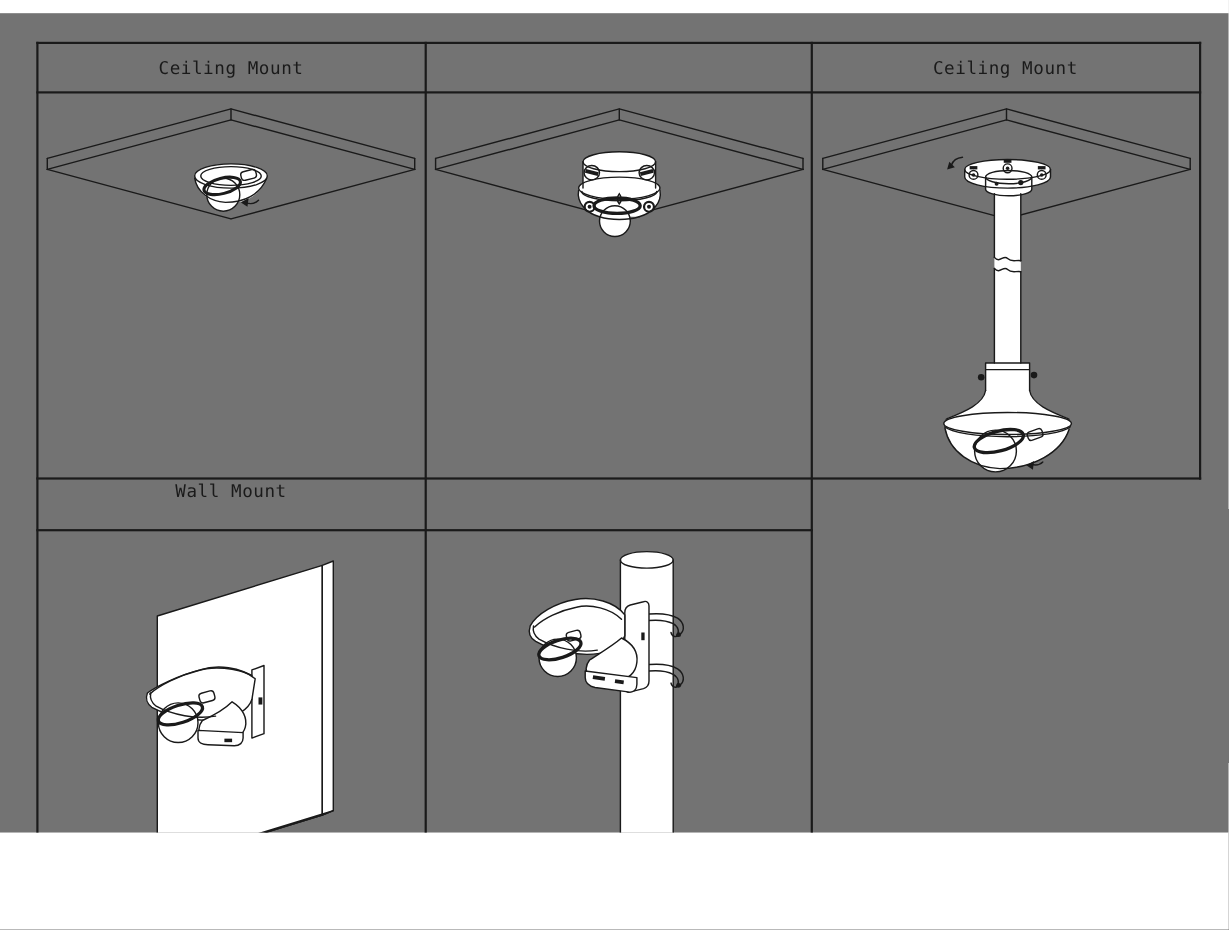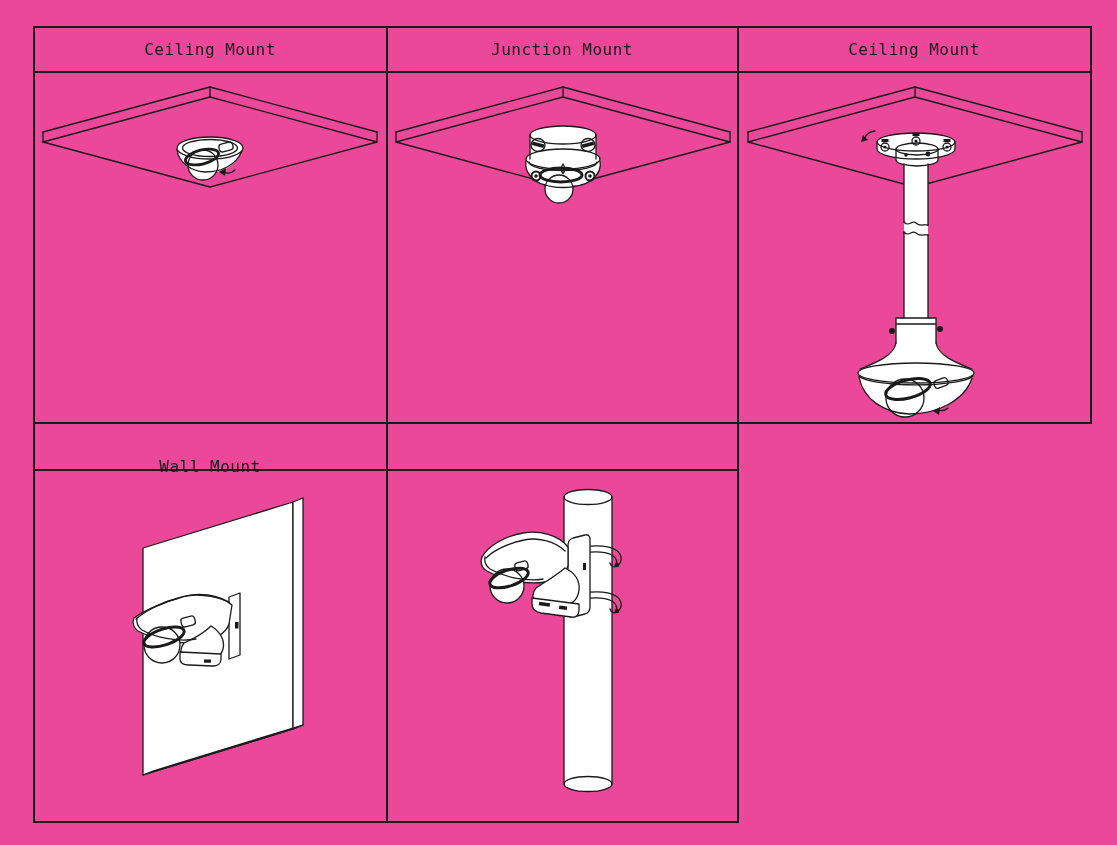--- a/index.html
+++ b/index.html
@@ -1,17 +1,17 @@
 <!DOCTYPE html>
 <html><head>
 <meta charset="utf-8">
 <style>
   html,body{margin:0;padding:0;background:#ffffff;}
-  .sheet{position:relative;width:1117px;height:845px;background:#ec4899;overflow:hidden;
-         font-family:"DejaVu Sans Mono", monospace;}
+  .sheet{position:relative;width:1117px;height:745px;background:#737373;overflow:hidden;
+         font-family:"DejaVu Sans Mono", monospace;margin-top:12px;}
   .line{position:absolute;background:#1a1a1a;}
   .hdr{position:absolute;display:flex;align-items:center;justify-content:center;
        font-size:16px;color:#1a1a1a;letter-spacing:0.5px;white-space:pre;}
   .cell-art{position:absolute;}
   .cell-art path,.cell-art ellipse,.cell-art circle,.cell-art rect,.cell-art polygon{
        vector-effect:none;}
 </style>
 </head>
 <body>
 
@@ -21,23 +21,22 @@
   <div class="line" style="left:33px;top:71px;width:1059px;height:2px"></div>
   <div class="line" style="left:33px;top:422px;width:1059px;height:2px"></div>
   <div class="line" style="left:33px;top:469px;width:706px;height:2px"></div>
   <div class="line" style="left:33px;top:821px;width:706px;height:2px"></div>
   <div class="line" style="left:33px;top:26px;width:2px;height:797px"></div>
   <div class="line" style="left:386px;top:26px;width:2px;height:797px"></div>
   <div class="line" style="left:737px;top:26px;width:2px;height:797px"></div>
   <div class="line" style="left:1090px;top:26px;width:2px;height:398px"></div>
 
   <div class="hdr" style="left:35px;top:28px;width:350px;height:43px">Ceiling Mount</div>
-  <div class="hdr" style="left:388px;top:28px;width:348px;height:43px">Junction Mount</div>
   <div class="hdr" style="left:739px;top:28px;width:350px;height:43px">Ceiling Mount</div>
-  <div class="hdr" style="left:35px;top:444px;width:350px;height:45px">Wall Mount</div>
+  <div class="hdr" style="left:35px;top:412px;width:350px;height:45px">Wall Mount</div>
 
   <svg class="cell-art" style="left:33px;top:72px" width="354" height="349" viewBox="0 0 354 349">
     <g stroke="#1a1a1a" stroke-width="1.3" fill="none" stroke-linecap="round" stroke-linejoin="round">
       <path d="M10,60 L177,15 L344,60"></path>
       <path d="M10,70 L177,25 L344,70"></path>
       <path d="M10,60 L10,70 M177,15 L177,25 M344,60 L344,70"></path>
       <path d="M10,70 L177,115 M344,70 L177,115"></path>
     </g>
     <g fill="#ffffff" stroke="none">
       <ellipse cx="177" cy="76" rx="33" ry="11"></ellipse>

